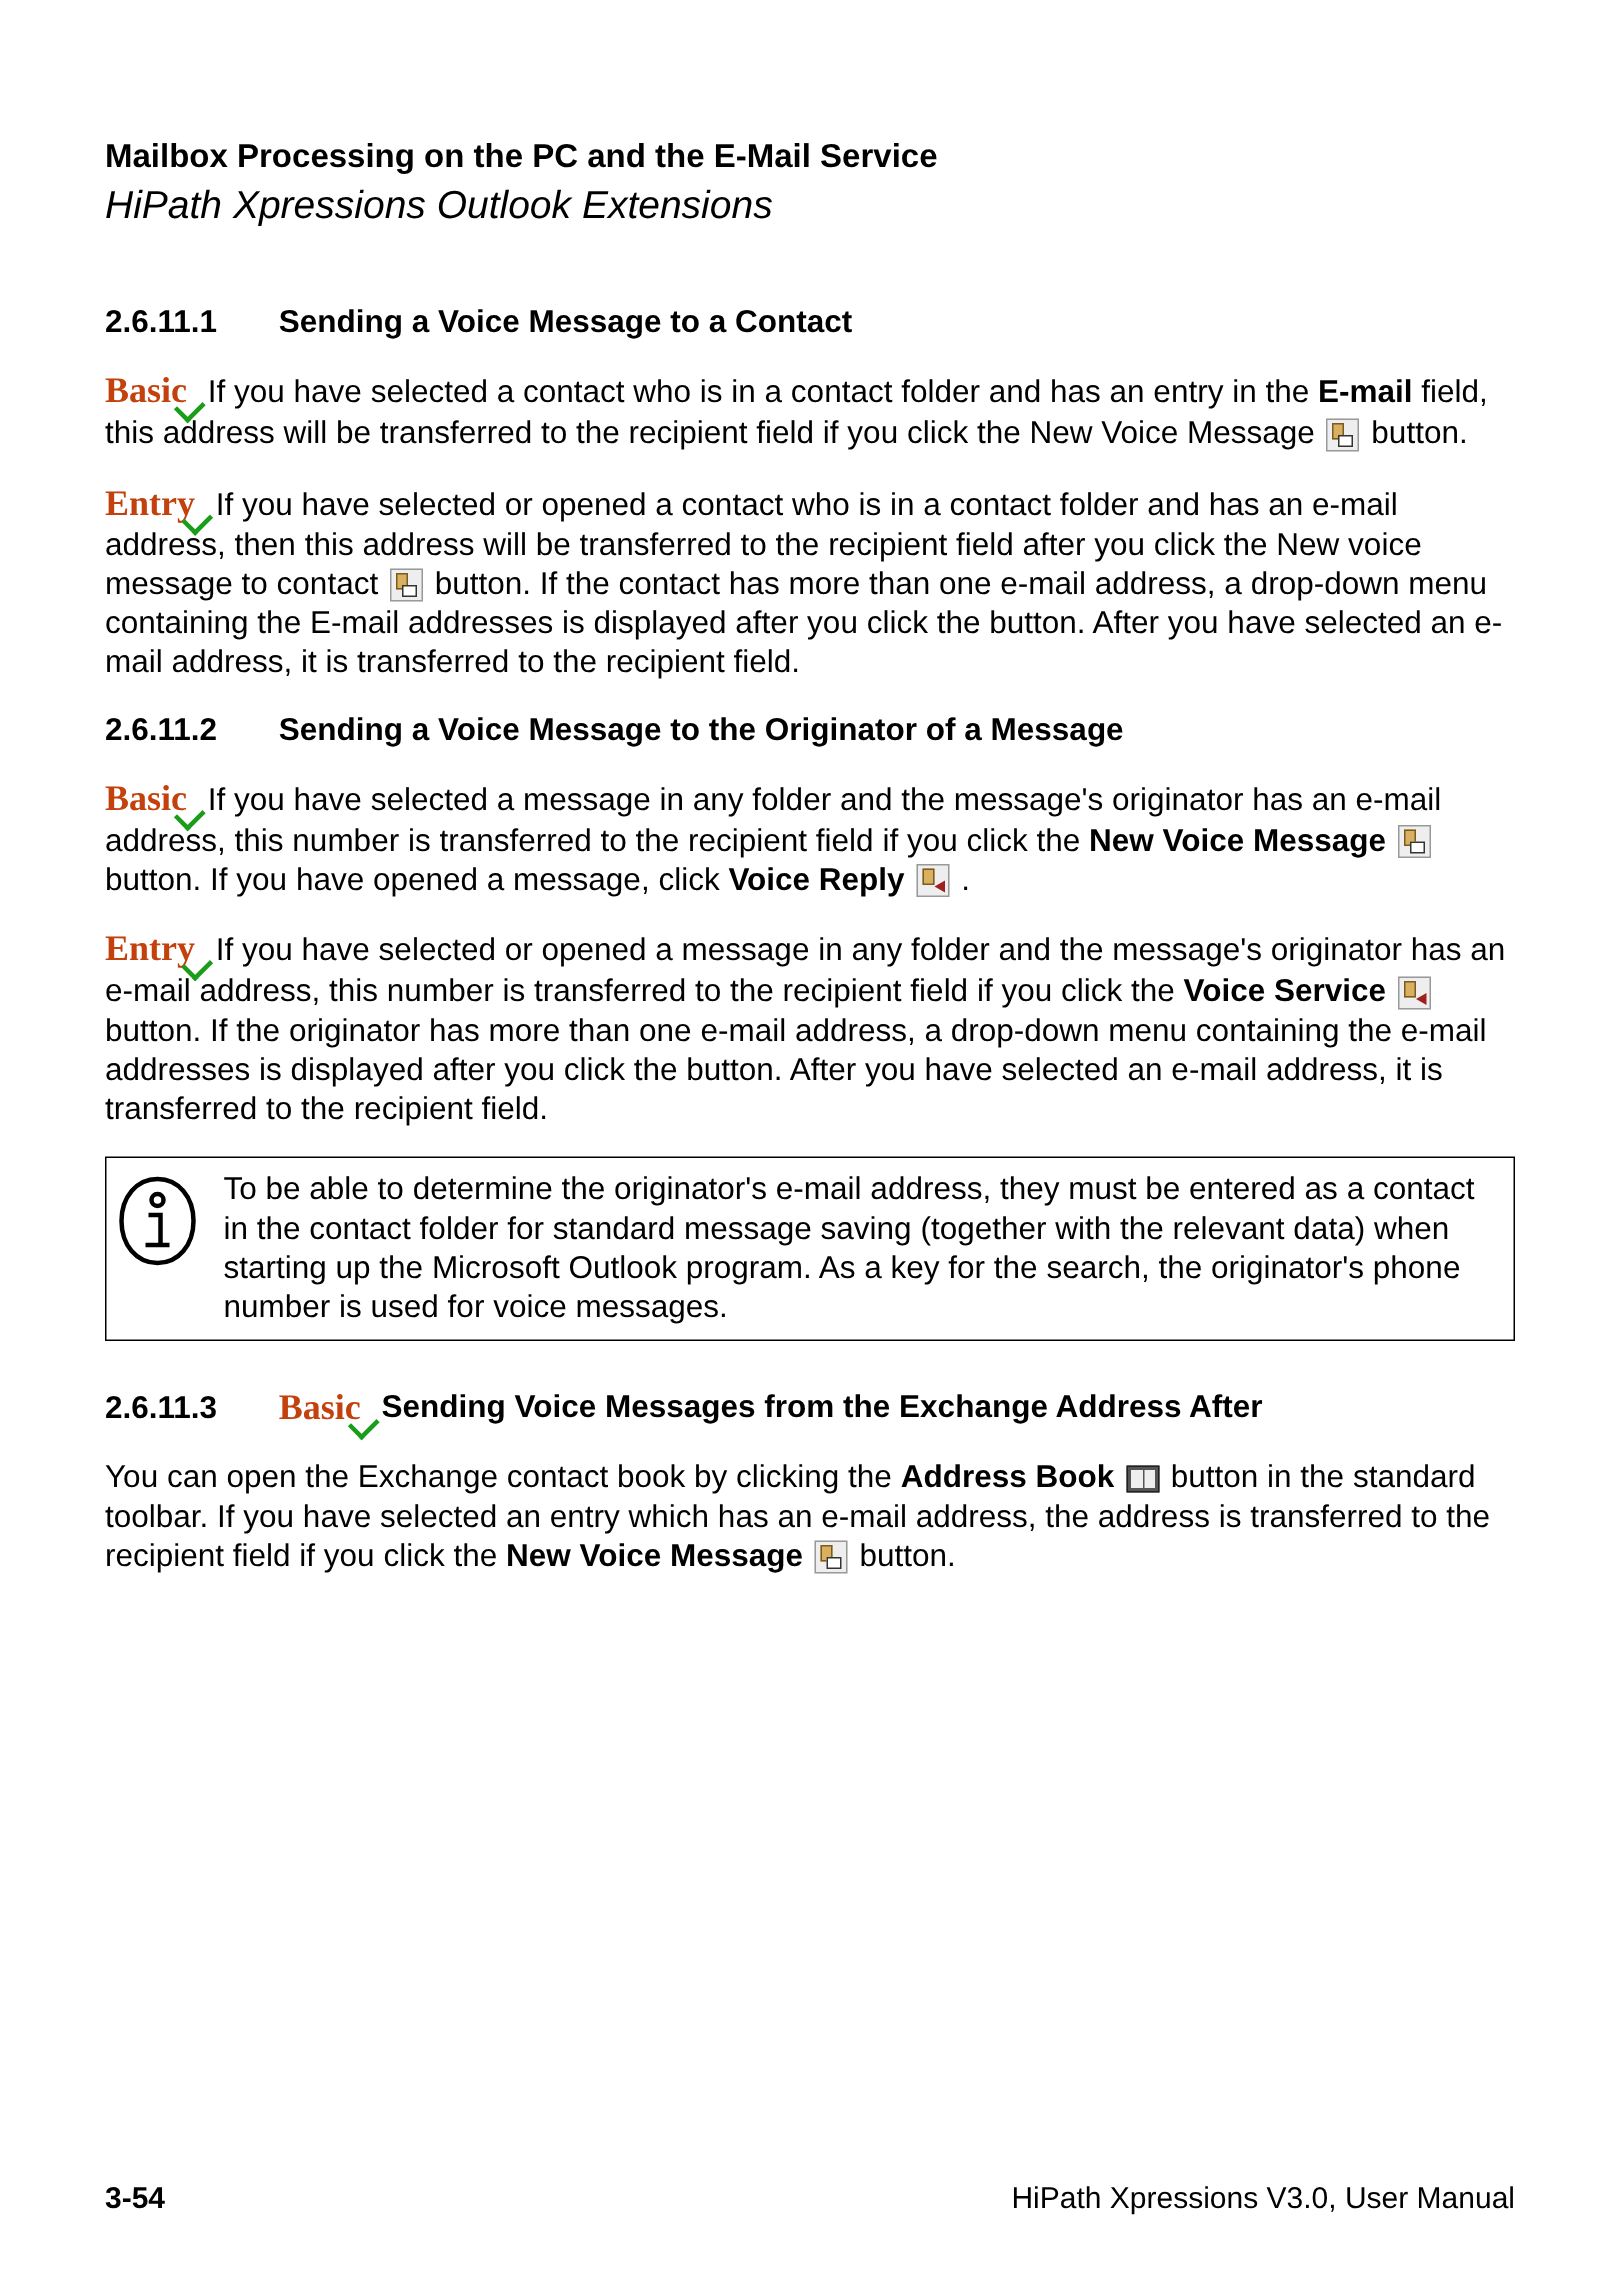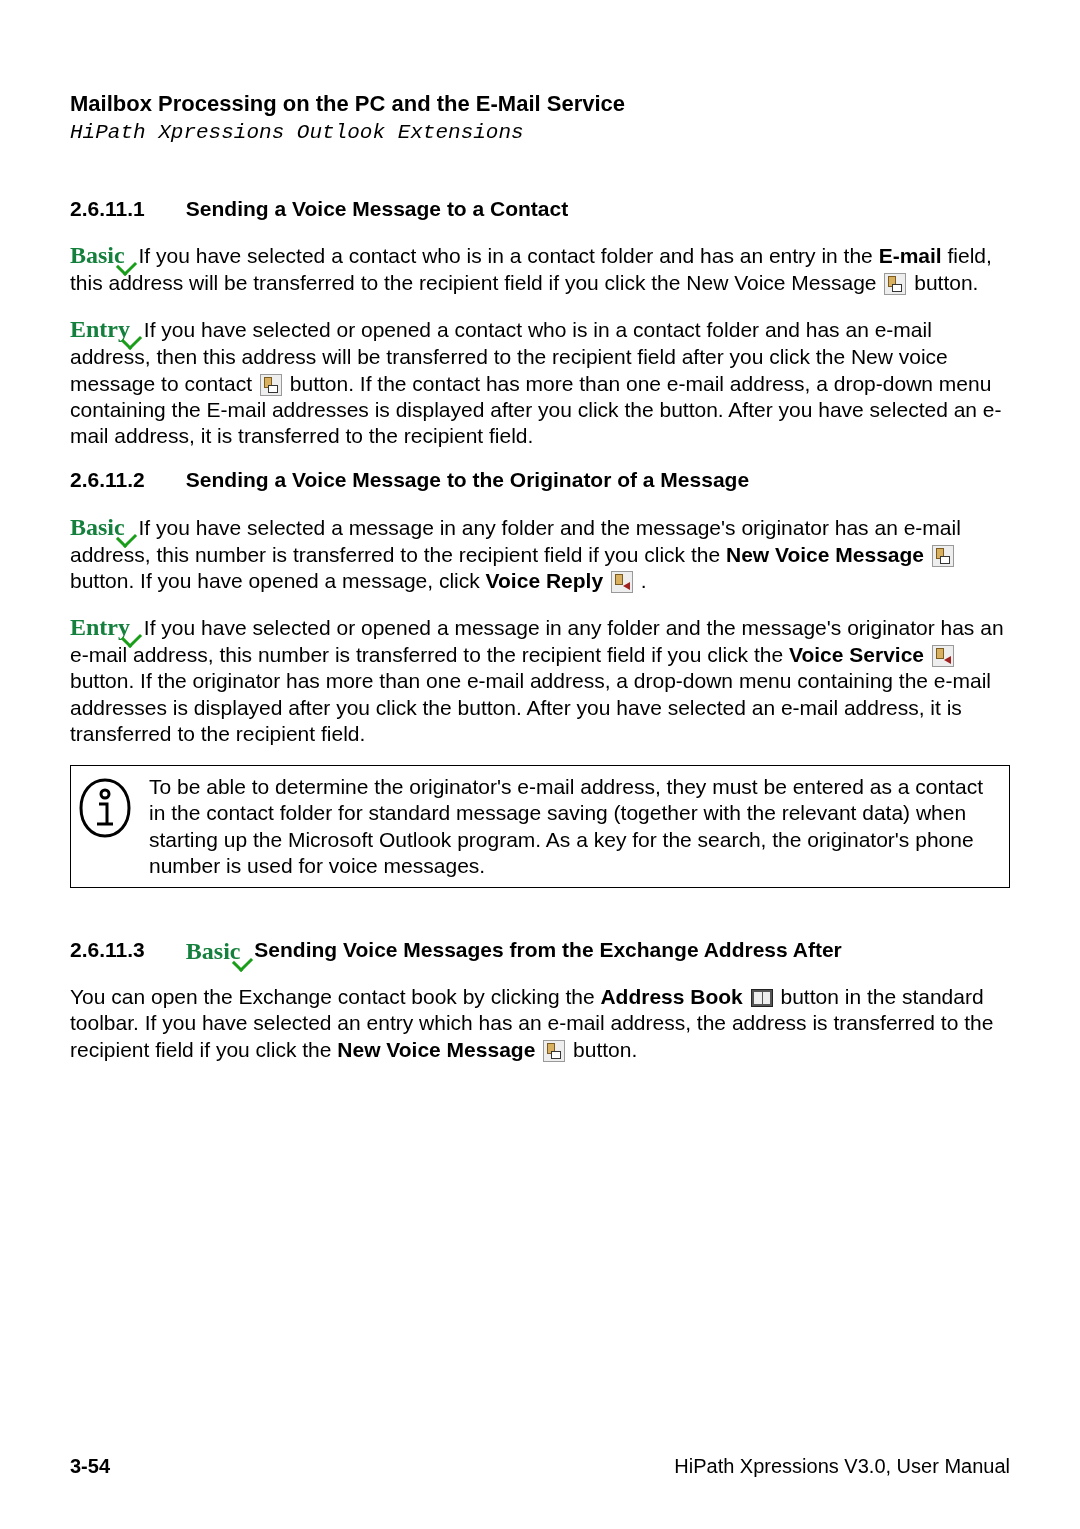--- a/index.html
+++ b/index.html
@@ -19,41 +19,40 @@
     font-size: 21px;
     line-height: 1.25;
   }
   .header-title {
     font-weight: bold;
     font-size: 22px;
     margin-bottom: 2px;
   }
   .header-sub {
     font-style: italic;
-    font-size: 21px;
+    font-size: 26px;
     margin-bottom: 50px;
-    font-family: Liberation Mono, monospace;
   }
   .section-heading {
     font-weight: bold;
     font-size: 21px;
     margin-top: 16px;
     margin-bottom: 18px;
   }
   .sec-num {
     display: inline-block;
     min-width: 110px;
   }
   .para {
     margin-bottom: 18px;
   }
   .basic-tag, .entry-tag {
     font-family: "Brush Script MT", cursive;
     font-weight: bold;
-    color: #15803d;
+    color: #c2410c;
     font-size: 24px;
     position: relative;
     padding-right: 4px;
     margin-right: 4px;
   }
   .basic-tag::after, .entry-tag::after {
     content: "";
     position: absolute;
     bottom: -4px;
     right: -6px;
@@ -125,21 +124,21 @@
     top: 2px; bottom: 2px;
     left: 50%;
     width: 1px;
     background: #555;
   }
   .note-box {
     border: 1px solid #000;
     display: flex;
     align-items: flex-start;
     padding: 8px 12px 8px 8px;
-    margin: 14px 0 48px 0;
+    margin: 14px 0 30px 0;
   }
   .note-box .info-svg {
     flex: 0 0 60px;
     margin-right: 10px;
     margin-top: 4px;
   }
   .note-box .note-text {
     flex: 1;
   }
   .bold { font-weight: bold; }

